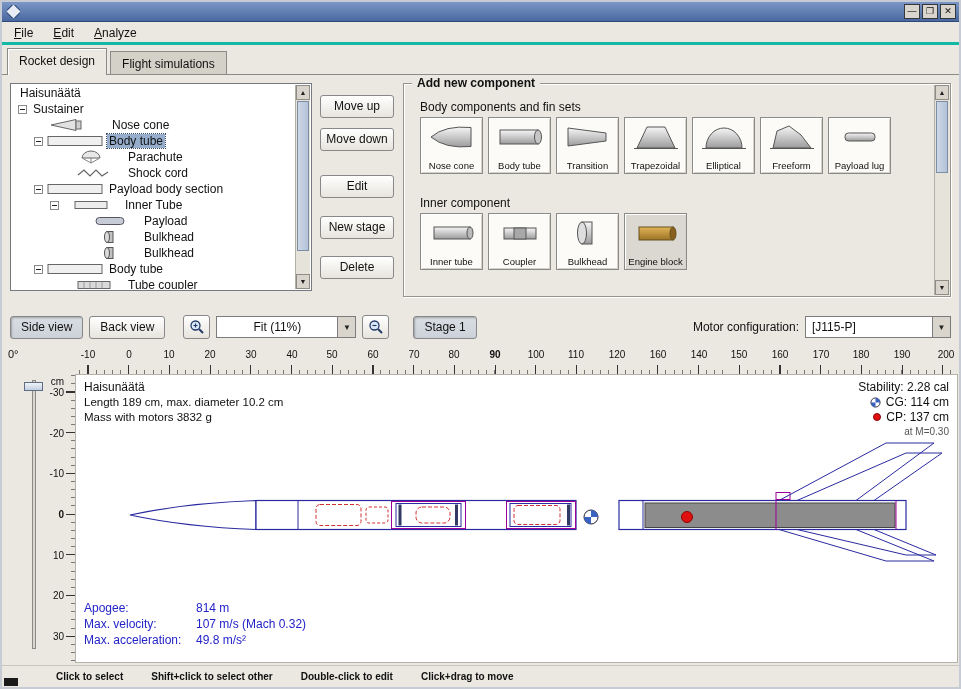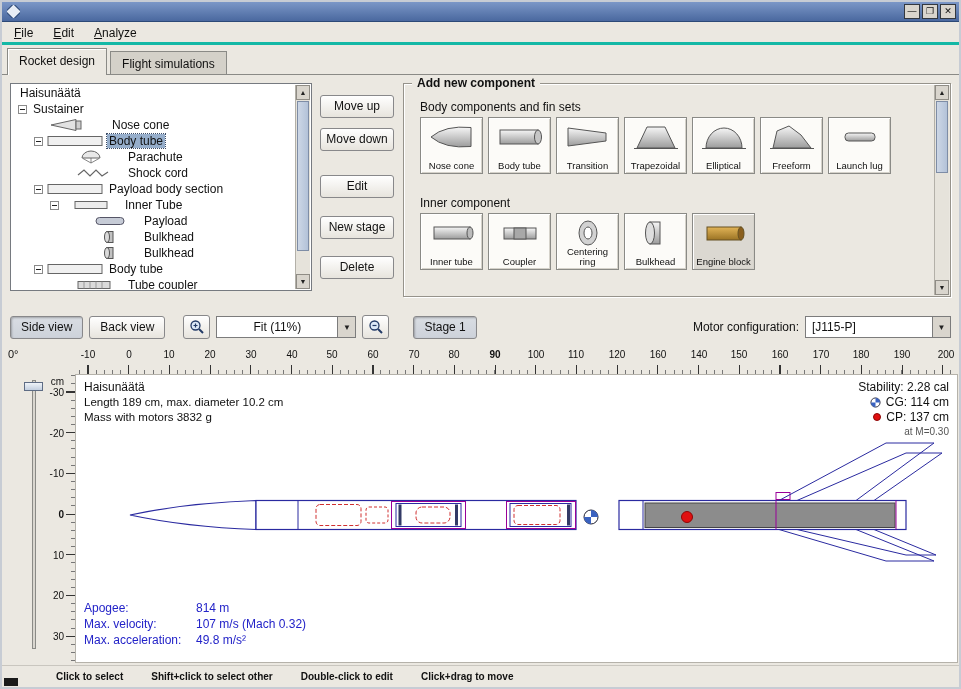--- a/index.html
+++ b/index.html
@@ -411,43 +411,37 @@
         <div class="comp-btn">
           <svg class="cicon">
               <use href="#i-cfinfree"></use>
             </svg>
           <span class="clabel">Freeform</span>
         </div>
         <div class="comp-btn">
           <svg class="cicon">
               <use href="#i-clug"></use>
             </svg>
-          <span class="clabel">Launch lug</span>
+          <span class="clabel">Payload lug</span>
         </div>
       </div>
 
       <div class="sec-label" style="top:112px">Inner component</div>
       <div class="comp-row" style="top:129px">
         <div class="comp-btn">
           <svg class="cicon">
               <use href="#i-cinner"></use>
             </svg>
           <span class="clabel">Inner tube</span>
         </div>
         <div class="comp-btn">
           <svg class="cicon">
               <use href="#i-ccoupler"></use>
             </svg>
           <span class="clabel">Coupler</span>
-        </div>
-        <div class="comp-btn">
-          <svg class="cicon">
-              <use href="#i-cring"></use>
-            </svg>
-          <span class="clabel">Centering ring</span>
         </div>
         <div class="comp-btn">
           <svg class="cicon">
               <use href="#i-cbulk"></use>
             </svg>
           <span class="clabel">Bulkhead</span>
         </div>
         <div class="comp-btn focus">
           <svg class="cicon">
               <use href="#i-cengine"></use>

